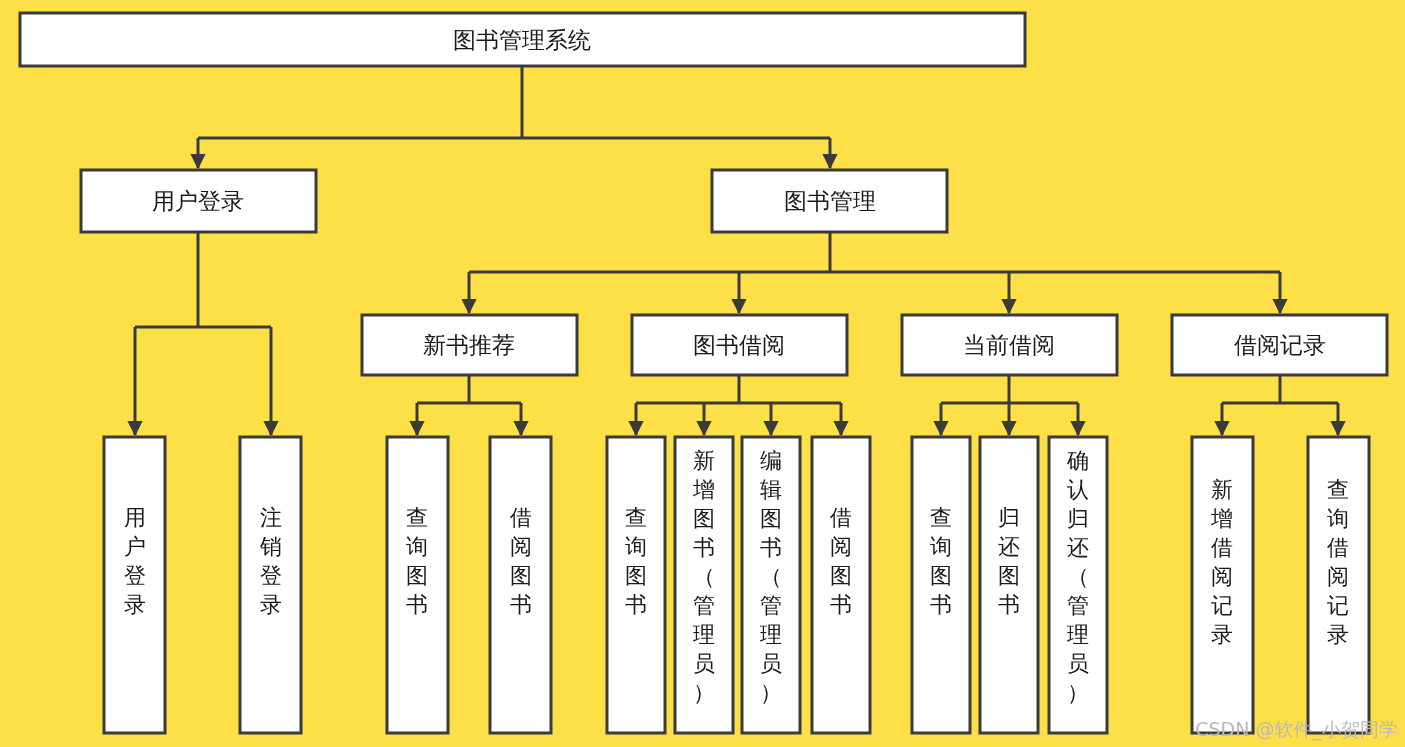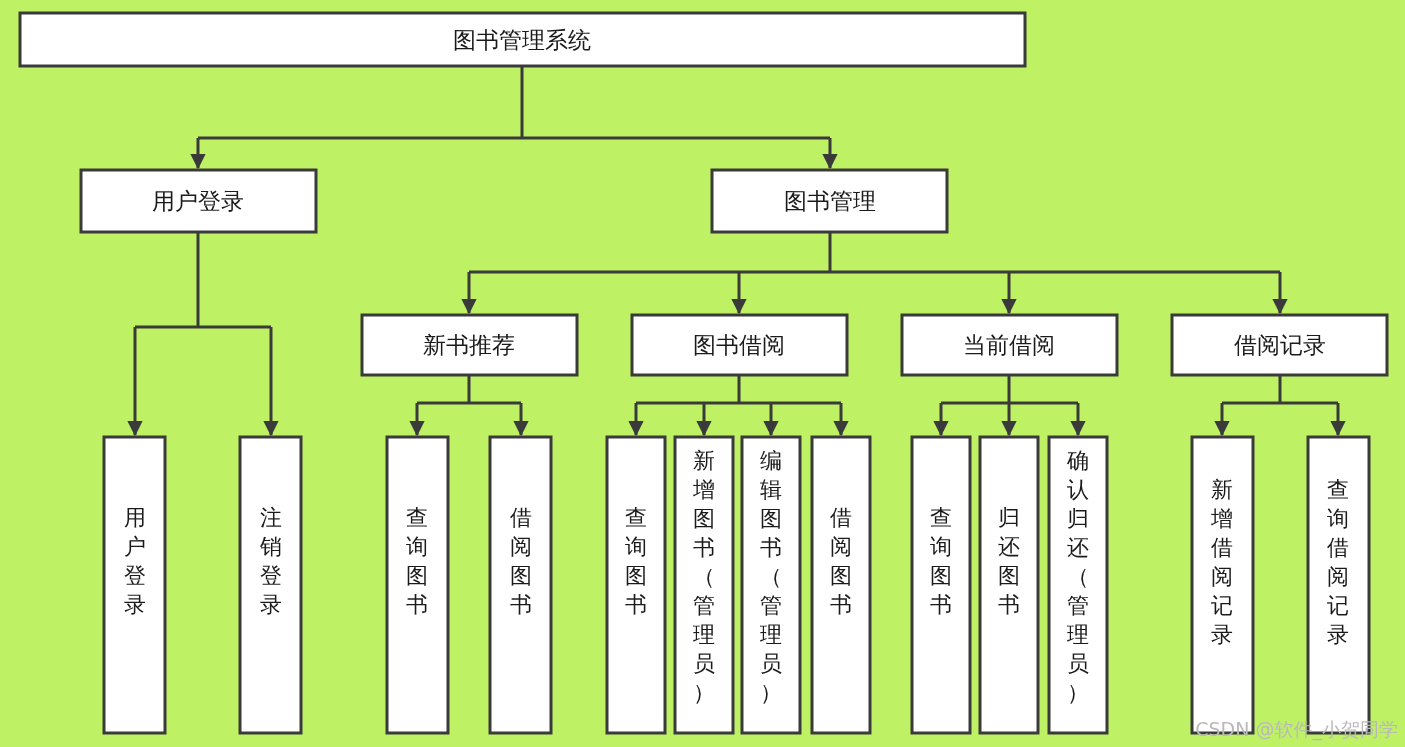--- a/index.html
+++ b/index.html
@@ -11,21 +11,21 @@
   body {
     width: 1405px;
     height: 747px;
     font-family: "DejaVu Sans", "Liberation Sans", sans-serif;
     overflow: hidden;
   }
   #diagram-root {
     position: relative;
     width: 1405px;
     height: 747px;
-    background: #bef264;
+    background: #fde047;
   }
   svg#chart-svg {
     position: absolute;
     top: 0;
     left: 0;
     width: 1405px;
     height: 747px;
   }
   .node-box {
     fill: #ffffff;

